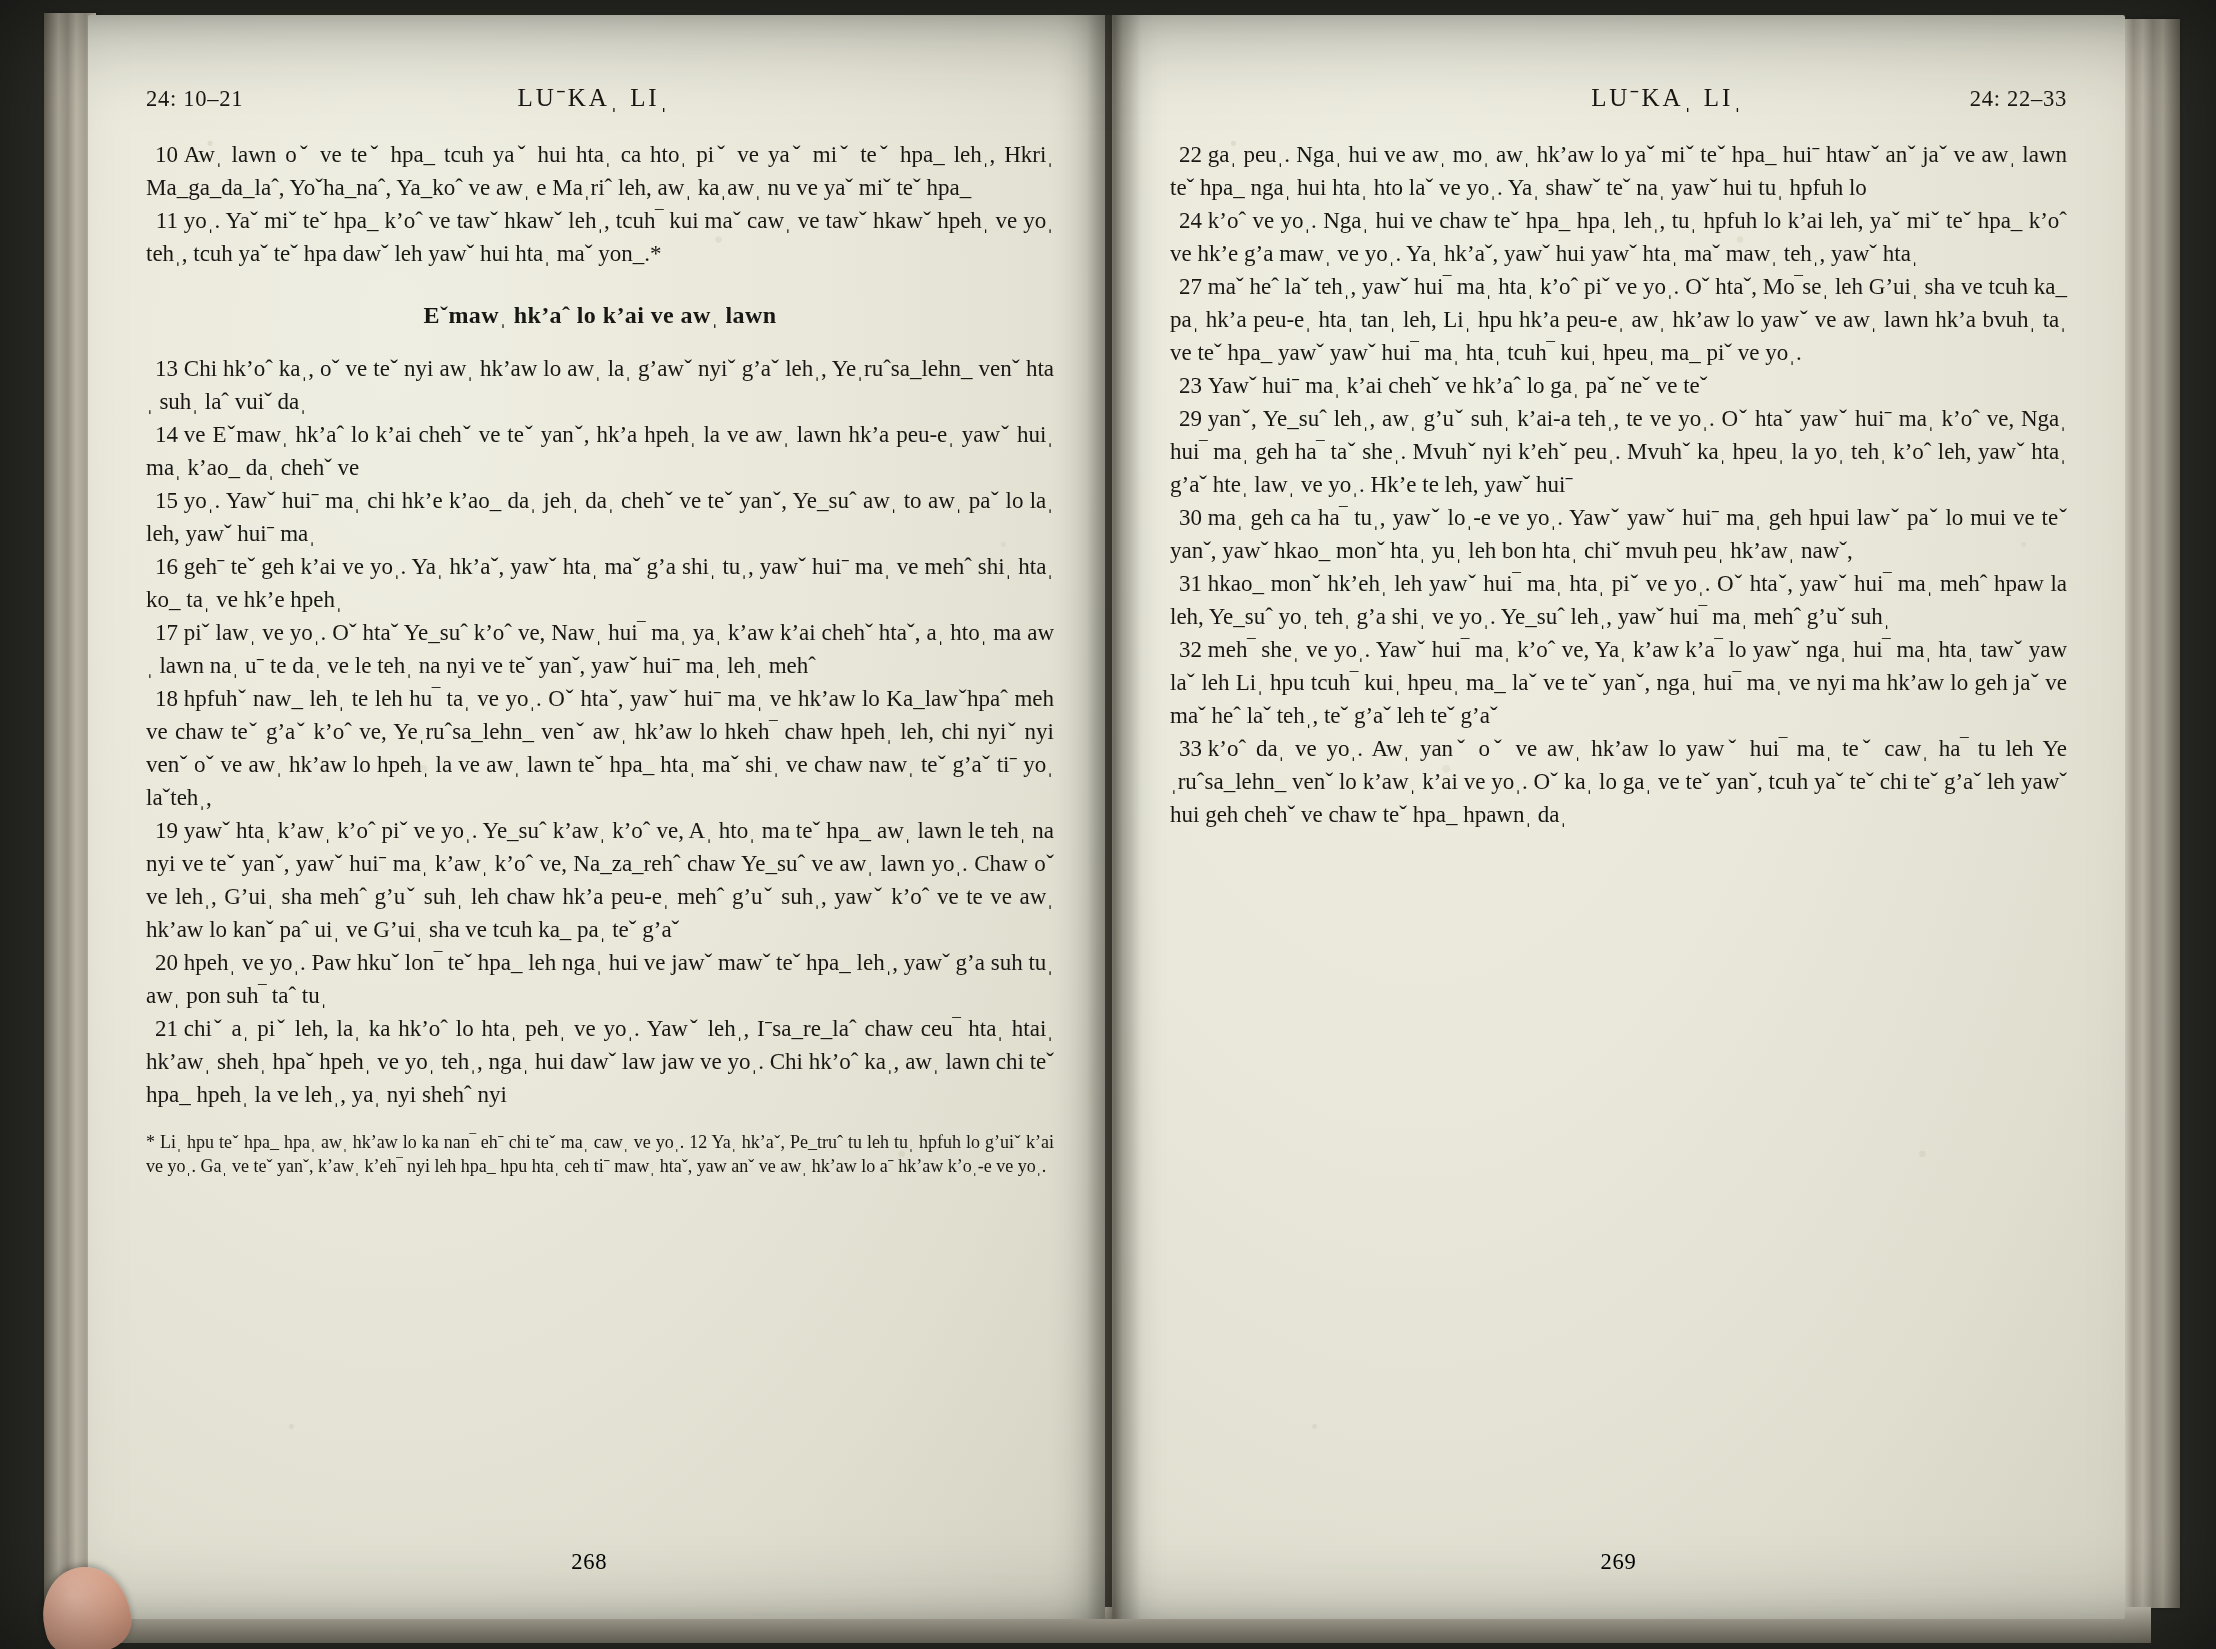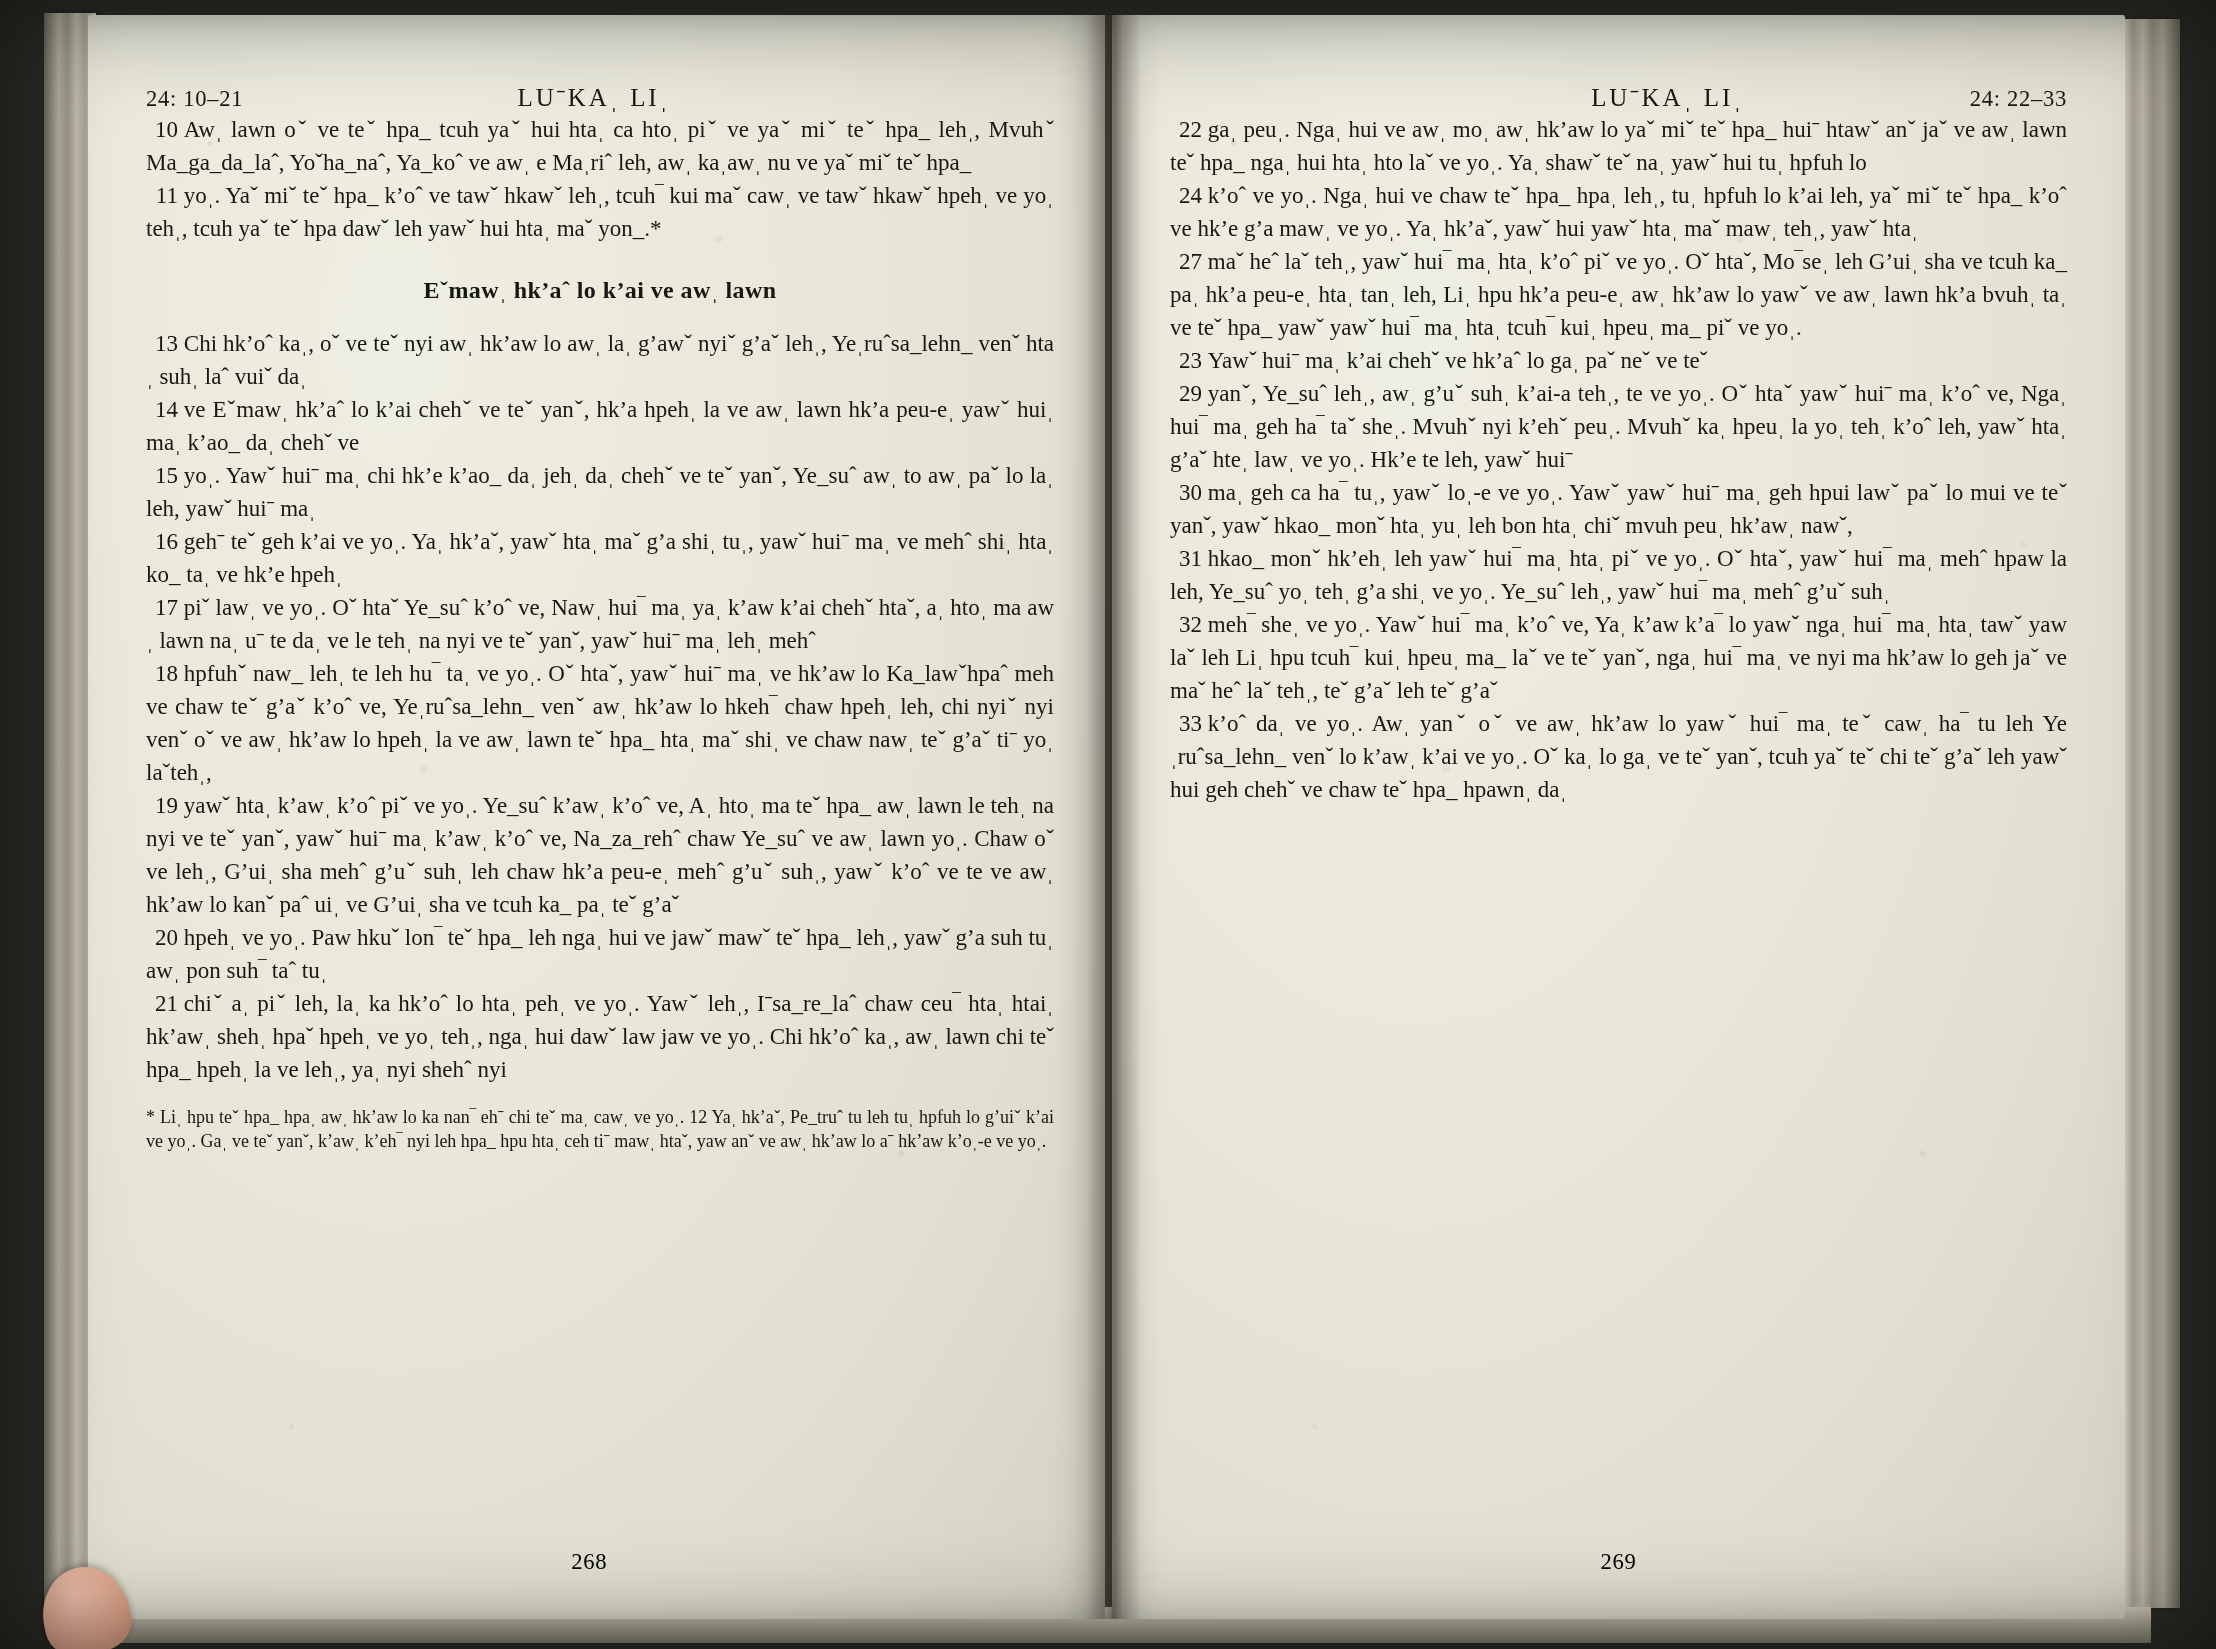--- a/index.html
+++ b/index.html
@@ -136,20 +136,21 @@
   .page-right .content {
     left: 58px;
     right: 58px;
   }
 
   .runhead {
     display: flex;
     align-items: baseline;
     font-size: 24px;
     letter-spacing: 0.7px;
+    margin-bottom: 25px;
     height: 29px;
   }
   .runhead .ref {
     font-size: 22.6px;
     white-space: nowrap;
   }
   .runhead .title {
     flex: 1;
     text-align: center;
     font-size: 25px;
@@ -231,21 +232,21 @@
       <div class="content">
 
         <div class="runhead">
           <span class="ref">24: 10–21</span>
           <span class="title">LUˉKAˌ LIˌ</span>
           <span class="spacer"></span>
         </div>
 
         <div class="verses">
           <p class="v">
-            <span class="vnum">10</span><span class="vbody">Awˌ lawn oˇ ve teˇ hpa_ tcuh yaˇ hui htaˌ ca htoˌ piˇ ve yaˇ miˇ teˇ hpa_ lehˌ, Mvuhˇ Ma_ga_da_laˆ, Yoˇha_naˆ, Ya_koˆ ve awˌ e Maˌriˆ leh, awˌ kaˌawˌ nu ve yaˇ miˇ teˇ hpa_</span>
+            <span class="vnum">10</span><span class="vbody">Awˌ lawn oˇ ve teˇ hpa_ tcuh yaˇ hui htaˌ ca htoˌ piˇ ve yaˇ miˇ teˇ hpa_ lehˌ, Hkriˌ Ma_ga_da_laˆ, Yoˇha_naˆ, Ya_koˆ ve awˌ e Maˌriˆ leh, awˌ kaˌawˌ nu ve yaˇ miˇ teˇ hpa_</span>
           </p>
           <p class="v">
             <span class="vnum">11</span><span class="vbody">yoˌ. Yaˇ miˇ teˇ hpa_ k’oˆ ve tawˇ hkawˇ lehˌ, tcuh‾ kui maˇ cawˌ ve tawˇ hkawˇ hpehˌ ve yoˌ tehˌ, tcuh yaˇ teˇ hpa dawˇ leh yawˇ hui htaˌ maˇ yon_.*</span>
           </p>
 
           <div class="section-head">Eˇmawˌ hk’aˆ lo k’ai ve awˌ lawn</div>
 
           <p class="v">
             <span class="vnum">13</span><span class="vbody">Chi hk’oˆ kaˌ, oˇ ve teˇ nyi awˌ hk’aw lo awˌ laˌ g’awˇ nyiˇ g’aˇ lehˌ, Yeˌruˆsa_lehn_ venˇ htaˌ suhˌ laˆ vuiˇ daˌ</span>
           </p>

